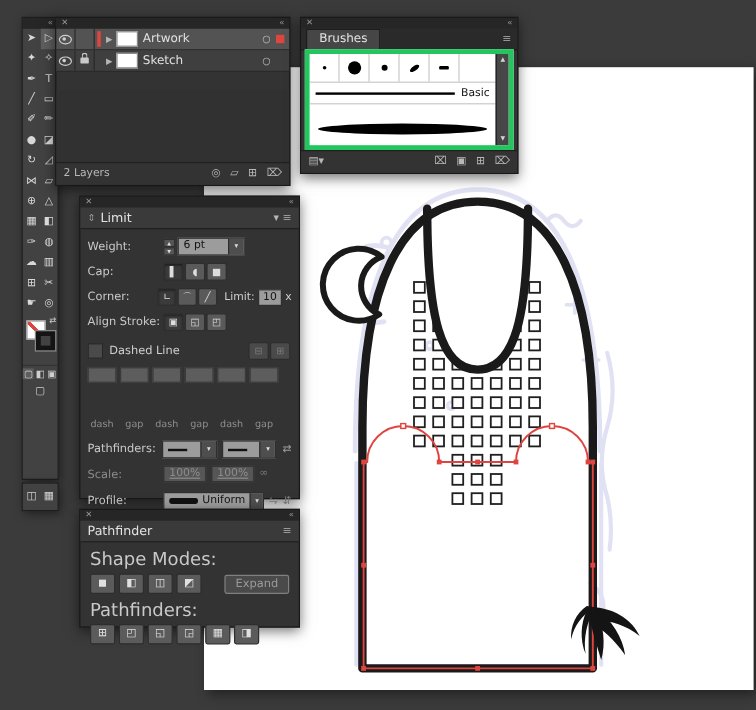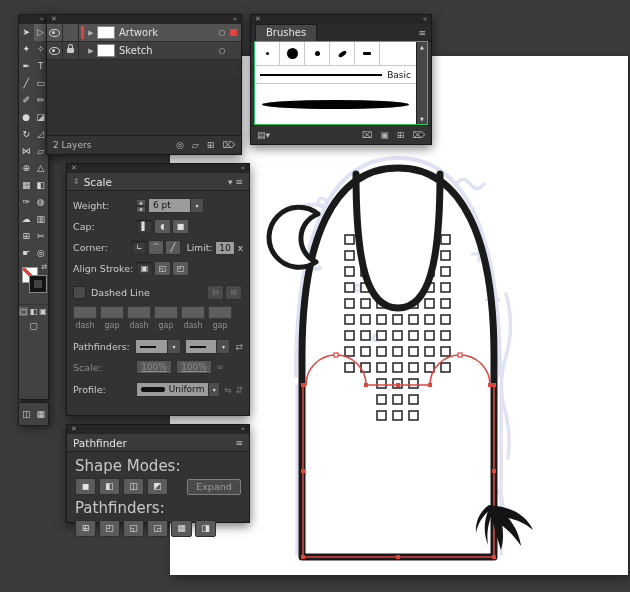--- a/index.html
+++ b/index.html
@@ -63,21 +63,21 @@
   .tri{width:10px;font-size:7px;color:#b5b5b5;text-align:center;}
   .thumb{width:16px;height:11px;background:#fff;border:1px solid #8a8a8a;margin:0 4px 0 1px;}
   .lname{flex:1;color:#e0e0e0;}
   .target{width:12px;font-size:8px;color:#c5c5c5;text-align:center;}
   .selsq{width:7px;height:7px;background:#e0443f;margin:0 4px 0 2px;}
   .selsq.none{background:transparent;}
   .lfill{position:absolute;left:0;right:0;top:60px;bottom:19px;background:#313131;}
 
   
   .brushes-panel{left:250px;top:14px;width:182px;height:131px;}
-  .bwhite{position:absolute;left:3px;right:3px;top:26px;bottom:19px;background:#fff;border:1px solid #22c55e;overflow:hidden;}
+  .bwhite{position:absolute;left:3px;right:3px;top:26px;bottom:19px;background:#fff;border:4px solid #22c55e;overflow:hidden;}
   .swatch-row{display:flex;height:23px;border-bottom:1px solid #c9c9c9;margin-right:11px;}
   .bcell{width:24px;border-right:1px solid #c9c9c9;display:flex;align-items:center;justify-content:center;}
   .dot{background:#000;border-radius:50%;}
   .d1{width:3px;height:3px;} .d2{width:11px;height:11px;} .d3{width:5px;height:5px;}
   .d4{width:9px;height:4px;transform:rotate(-35deg);} .d5{width:8px;height:3px;border-radius:1px;}
   .basic-row{display:flex;align-items:center;height:17px;border-bottom:1px solid #c9c9c9;margin-right:11px;padding:0 5px;}
   .basic-line{flex:1;height:2px;background:#000;margin-right:5px;}
   .basic-label{font-size:9px;color:#111;}
   .cal-row{height:40px;display:flex;align-items:center;padding:0 7px;margin-right:11px;}
   .cal-ellipse{width:100%;height:9px;background:#000;border-radius:50%;}
@@ -99,21 +99,21 @@
   .combo{display:flex;background:#9c9c9c;border:1px solid #2e2e2e;height:15px;align-items:center;box-sizing:border-box;}
   .combo .val{padding:0 4px;font-size:9px;color:#141414;line-height:13px;white-space:nowrap;}
   .combo .arr{width:12px;align-self:stretch;background:#4e4e4e;color:#ddd;text-align:center;font-size:6px;line-height:13px;border-left:1px solid #2e2e2e;margin-left:auto;}
   .aline{width:16px;height:2px;background:#111;margin-left:4px;}
   .pline{width:30px;height:5px;background:#111;margin-left:4px;border-radius:2px;}
   .sfield{background:#9c9c9c;color:#141414;border:1px solid #2e2e2e;height:14px;font-size:9px;line-height:13px;
           padding:0 3px;box-sizing:border-box;text-align:center;}
   .sfield.disabled{background:#565656;color:#8d8d8d;text-decoration:underline;}
   .chk{width:11px;height:11px;background:#4a4a4a;border:1px solid #262626;margin-right:5px;}
   .dashf{width:24px;height:13px;background:#5d5d5d;border:1px solid #3a3a3a;box-sizing:border-box;}
-  .dashl{width:24px;text-align:center;color:#8f8f8f;font-size:8px;}
+  .dashl{width:24px;text-align:center;color:#8f8f8f;font-size:8px;margin-top:28px;}
   .gap3{display:flex;gap:3px;}
   .icsm{color:#9f9f9f;font-size:9px;margin-left:5px;}
   .icdim{color:#777;font-size:9px;margin-left:4px;}
 
   
   .pathfinder-panel{left:66px;top:424px;width:184px;height:99px;}
   .pfcontent{padding:4px 8px;}
   .pflabel{color:#c9c9c9;font-size:15px;margin:1px 0 3px 0;}
   .pfrow{display:flex;align-items:center;margin-bottom:4px;}
   .pfbtn{width:21px;height:17px;background:#5b5b5b;border:1px solid #2d2d2d;border-radius:2px;color:#e0e0e0;
@@ -402,21 +402,21 @@
     </div>
   </div>
 
   <div class="panel stroke-panel">
     <div class="pstrip">
       <span>✕</span>
       <span>«</span>
     </div>
     <div class="ptitle">
       <span class="dock-ic">⇕</span>
-      <span>Scale</span>
+      <span>Limit</span>
       <span class="menu">
         <span>▾</span>
         <span>≡</span>
       </span>
     </div>
     <div class="scontent">
 
       <div class="srow">
         <span class="slabel">Weight:</span>
         <span class="stepper">

